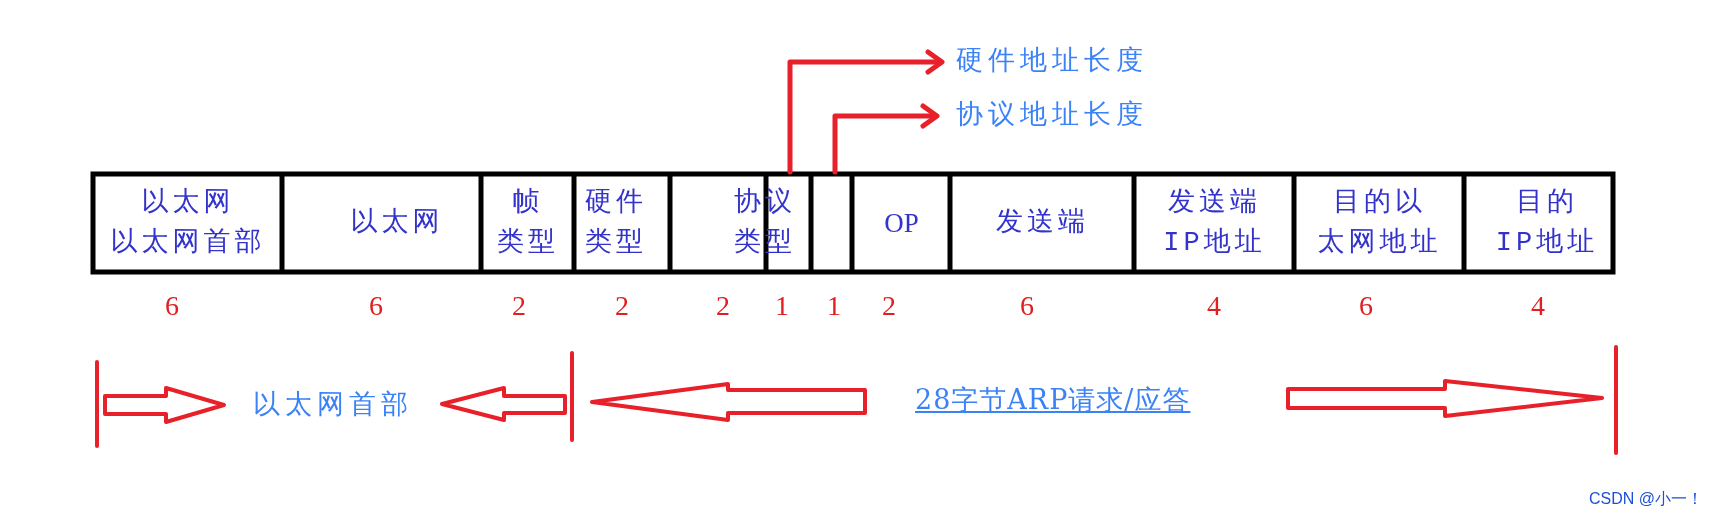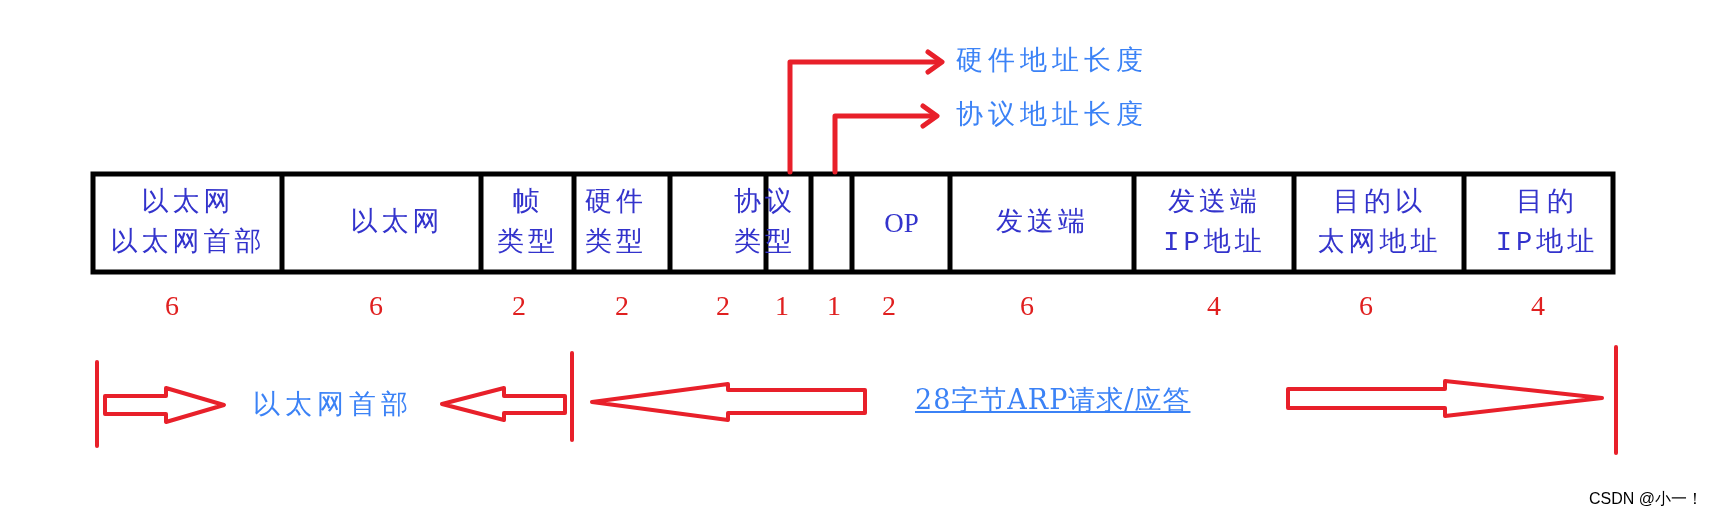--- a/index.html
+++ b/index.html
@@ -5,21 +5,21 @@
   html, body { margin:0; padding:0; background:#ffffff; }
   body { width:1725px; height:528px; position:relative; overflow:hidden;
          font-family: "DejaVu Serif", "Liberation Serif", serif; }
   .cell { position:absolute; top:172px; height:102px; box-sizing:border-box;
           display:flex; flex-direction:column; align-items:center; justify-content:center;
           color:#3333cc; font-size:27px; line-height:40px; letter-spacing:4px; text-align:center;font-family:Liberation Mono, monospace; }
   .cell span { display:block; white-space:nowrap; }
   .num { position:absolute; top:290px; width:60px; margin-left:-30px; text-align:center;
          color:#e02020; font-size:28px; font-family:"Liberation Serif", serif; }
   .red-label { position:absolute; color:#3b82f6; font-size:27px; letter-spacing:5px; white-space:nowrap; }
-  .watermark { position:absolute; right:22px; bottom:18px; color:#000000; font-size:16px;
+  .watermark { position:absolute; right:22px; bottom:18px; color:#1d4ed8; font-size:16px;
                font-family:"Liberation Sans", sans-serif; }
   svg { position:absolute; left:0; top:0; }
 </style>
 </head>
 <body>
 
 <svg width="1725" height="528">
 
   <rect x="93" y="174" width="1520" height="98" fill="none" stroke="#000" stroke-width="5"></rect>
 

